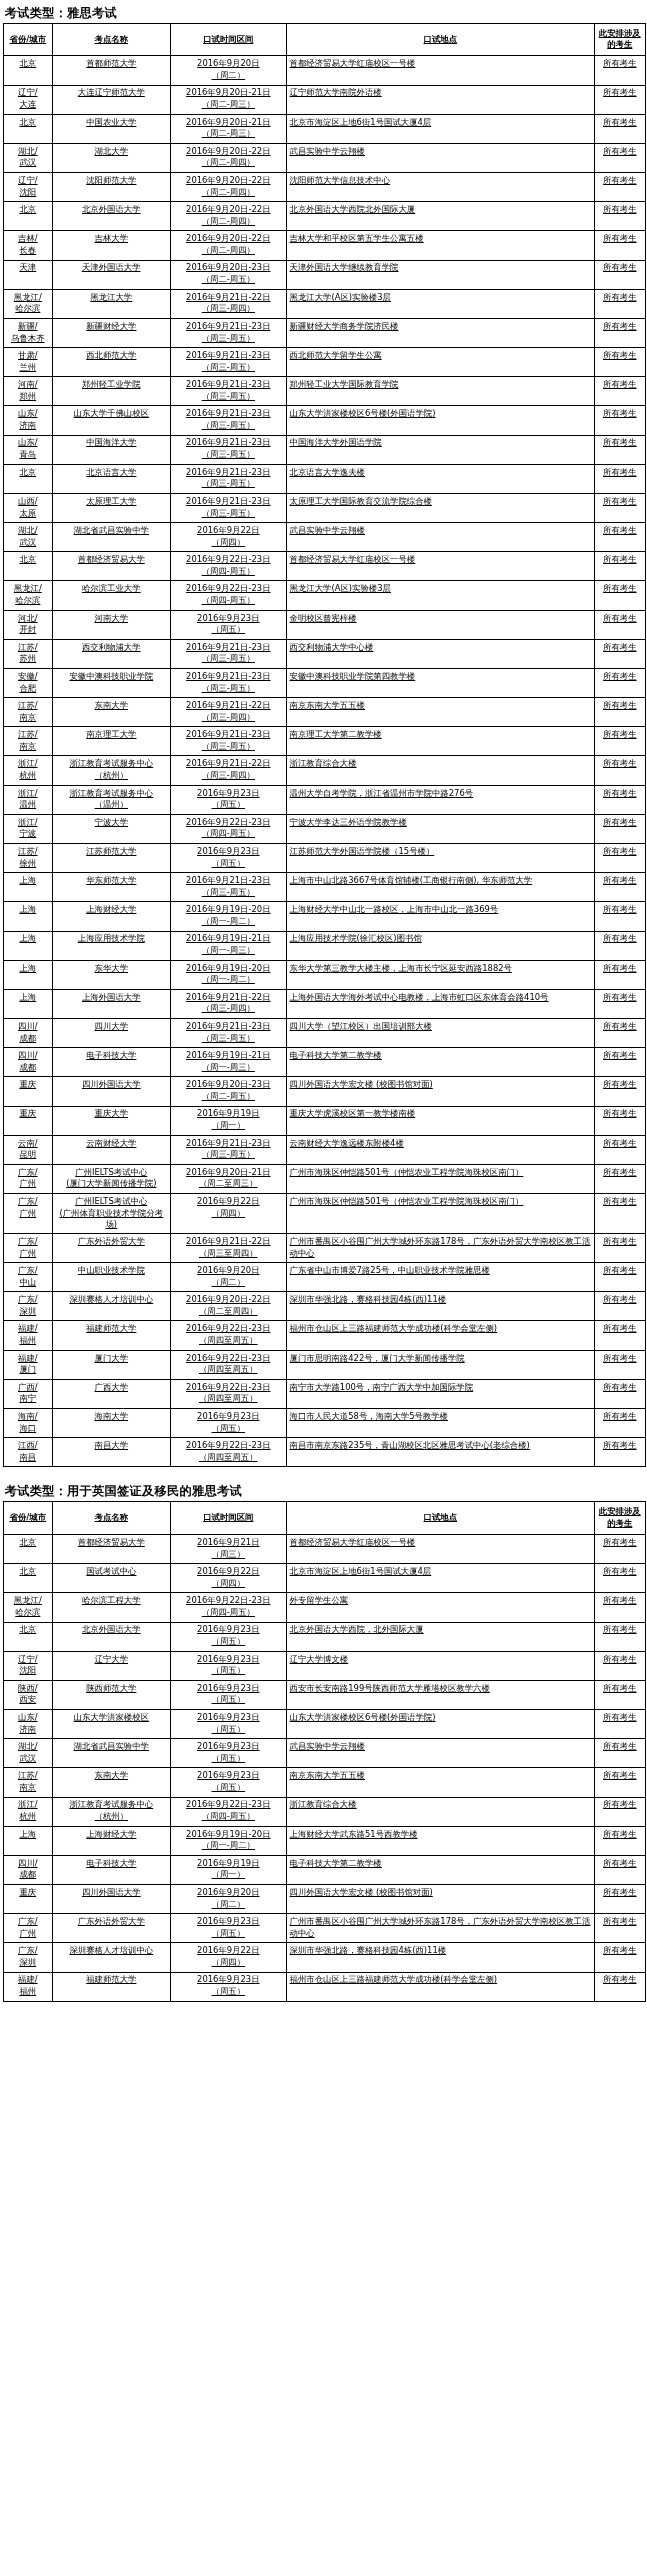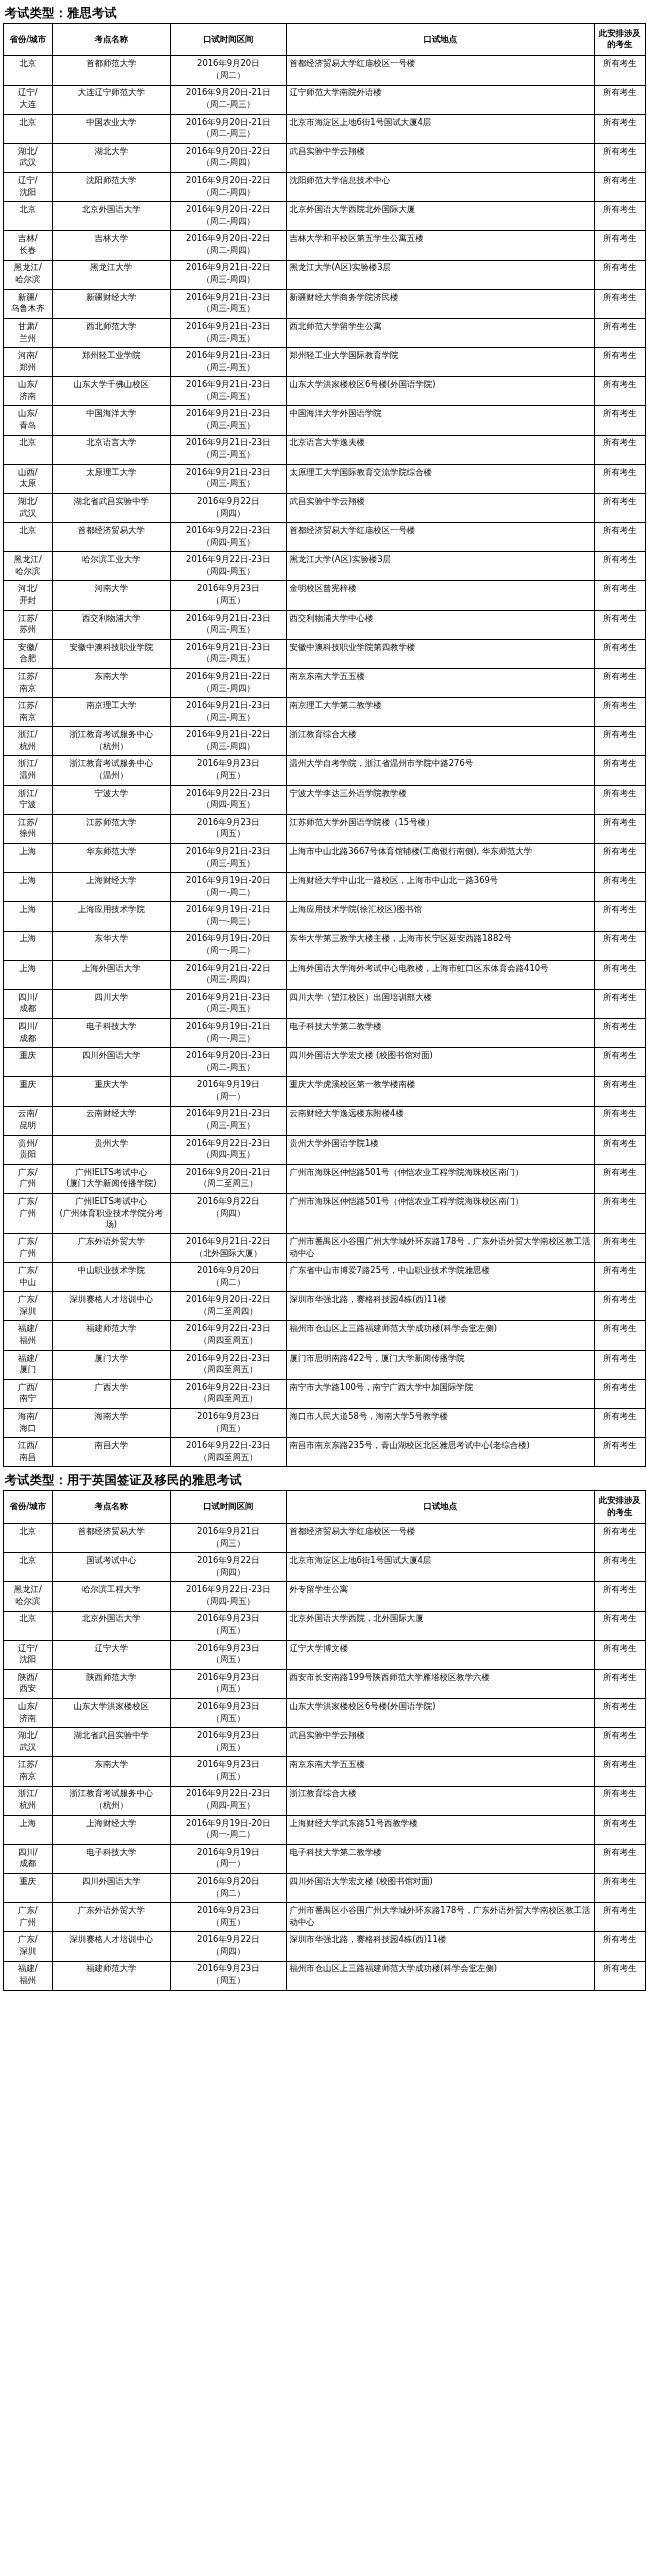--- a/index.html
+++ b/index.html
@@ -23,21 +23,22 @@
     font-weight: bold;
     line-height: 15px;
     margin: 1.9px 0 1.9px 1.9px;
     letter-spacing: 0.3px;
   }
   table.sched {
     width: 642px;
     border-collapse: collapse;
     table-layout: fixed;
     border: 0.9px solid #000;
-    margin-bottom: 6px;
+    margin-bottom: 17px;
+    text-decoration: underline;
   }
   table.sched col.c-prov  { width: 49px; }
   table.sched col.c-name  { width: 118px; }
   table.sched col.c-time  { width: 116px; }
   table.sched col.c-place { width: 308px; }
   table.sched col.c-cand  { width: 51px; }
 
   table.sched th,
   table.sched td {
     border: 0.9px solid #000;
@@ -182,20 +183,34 @@
             </td>
             <td class="time">
               <span class="nowrapline">2016年9月20日-22日</span>
               <span class="nowrapline">（周二-周四）</span>
             </td>
             <td class="place">吉林大学和平校区第五学生公寓五楼</td>
             <td class="cand">所有考生</td>
           </tr>
           <tr>
             <td class="prov cell-pad">
+              <span class="nowrapline">天津</span>
+            </td>
+            <td class="name">
+              <span class="nowrapline">天津外国语大学</span>
+            </td>
+            <td class="time">
+              <span class="nowrapline">2016年9月20日-23日</span>
+              <span class="nowrapline">（周二-周五）</span>
+            </td>
+            <td class="place">天津外国语大学继续教育学院</td>
+            <td class="cand">所有考生</td>
+          </tr>
+          <tr>
+            <td class="prov cell-pad">
               <span class="nowrapline">黑龙江/</span>
               <span class="nowrapline">哈尔滨</span>
             </td>
             <td class="name">
               <span class="nowrapline">黑龙江大学</span>
             </td>
             <td class="time">
               <span class="nowrapline">2016年9月21日-22日</span>
               <span class="nowrapline">（周三-周四）</span>
             </td>
@@ -625,35 +640,20 @@
             </td>
             <td class="time">
               <span class="nowrapline">2016年9月21日-23日</span>
               <span class="nowrapline">（周三-周五）</span>
             </td>
             <td class="place">云南财经大学逸远楼东附楼4楼</td>
             <td class="cand">所有考生</td>
           </tr>
           <tr>
             <td class="prov cell-pad">
-              <span class="nowrapline">贵州/</span>
-              <span class="nowrapline">贵阳</span>
-            </td>
-            <td class="name">
-              <span class="nowrapline">贵州大学</span>
-            </td>
-            <td class="time">
-              <span class="nowrapline">2016年9月22日-23日</span>
-              <span class="nowrapline">（周四-周五）</span>
-            </td>
-            <td class="place">贵州大学外国语学院1楼</td>
-            <td class="cand">所有考生</td>
-          </tr>
-          <tr>
-            <td class="prov cell-pad">
               <span class="nowrapline">广东/</span>
               <span class="nowrapline">广州</span>
             </td>
             <td class="name">
               <span class="nowrapline">广州IELTS考试中心</span>
               <span class="nowrapline">(厦门大学新闻传播学院)</span>
             </td>
             <td class="time">
               <span class="nowrapline">2016年9月20日-21日</span>
               <span class="nowrapline">（周二至周三）</span>
@@ -680,21 +680,21 @@
           <tr>
             <td class="prov cell-pad">
               <span class="nowrapline">广东/</span>
               <span class="nowrapline">广州</span>
             </td>
             <td class="name">
               <span class="nowrapline">广东外语外贸大学</span>
             </td>
             <td class="time">
               <span class="nowrapline">2016年9月21日-22日</span>
-              <span class="nowrapline">（北外国际大厦）</span>
+              <span class="nowrapline">（周三至周四）</span>
             </td>
             <td class="place">广州市番禺区小谷围广州大学城外环东路178号，广东外语外贸大学南校区教工活动中心</td>
             <td class="cand">所有考生</td>
           </tr>
           <tr>
             <td class="prov cell-pad">
               <span class="nowrapline">广东/</span>
               <span class="nowrapline">中山</span>
             </td>
             <td class="name">

